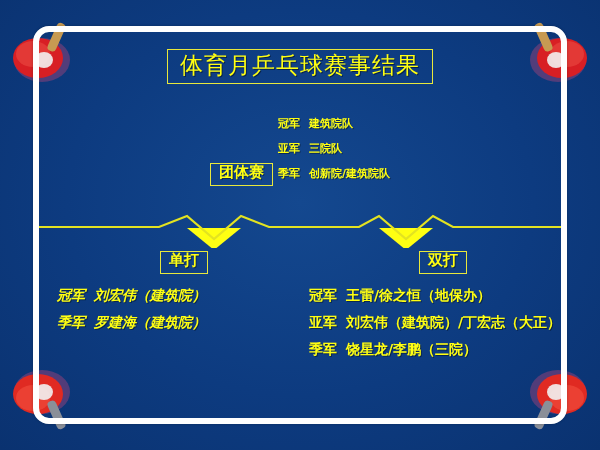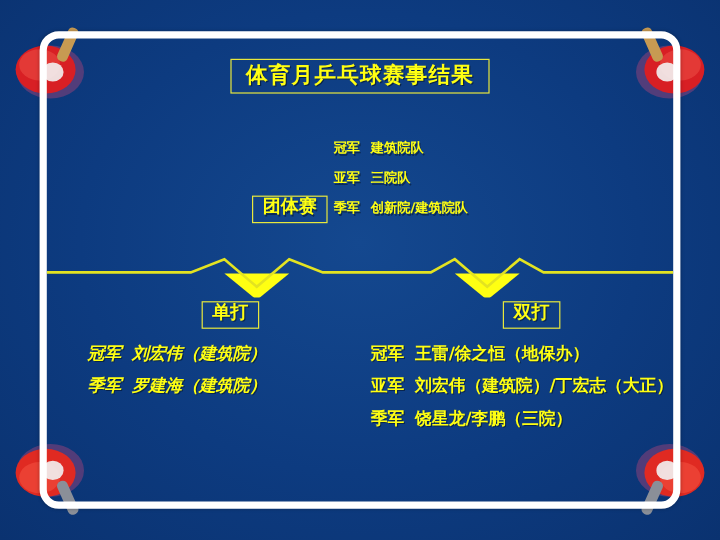--- a/index.html
+++ b/index.html
@@ -56,22 +56,22 @@
     top: 17px;
     left: 0;
     right: 0;
     text-align: center;
   }
   .title-box {
     display: inline-block;
     border: 1px solid #e8e83c;
     padding: 2px 12px 4px 12px;
     color: #ffff12;
-    font-size: 18px;
-    font-weight: bold;
+    font-size: 23px;
+    font-weight: normal;
     letter-spacing: 1px;
     line-height: 1.18;
     text-shadow: 1px 1px 0 rgba(0,0,0,0.45);
   }
 
   .section-label {
     display: inline-block;
     border: 1px solid #e8e83c;
     padding: 1px 8px 2px 8px;
     color: #ffff12;
@@ -116,21 +116,20 @@
   }
   .divider svg { display: block; width: 100%; height: 34px; }
 
   
   .cols {
     position: absolute;
     top: 218px;
     left: 0;
     right: 0;
     display: flex;
-    padding-left: 16px;
   }
   .col { flex: 1 1 50%; }
   .col-head { text-align: center; }
   .col-rows {
     margin-top: 14px;
     padding-left: 8px;
   }
   .col-singles .col-head { padding-left: 30px; }
   .col-singles .col-rows { padding-left: 18px; font-style: italic; }
   .col-doubles .col-head { padding-left: 26px; }

